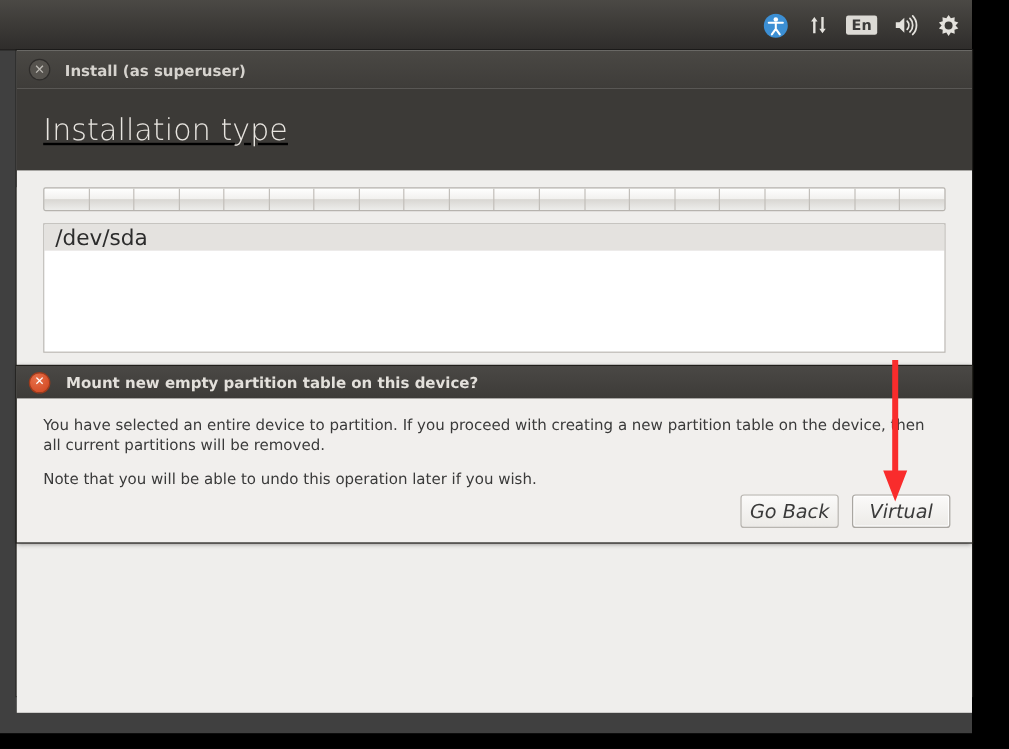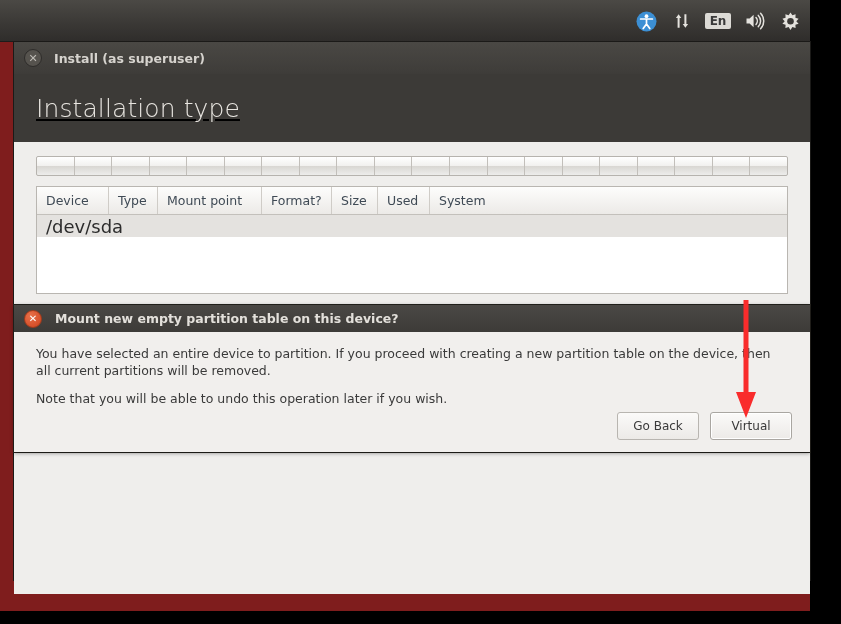--- a/index.html
+++ b/index.html
@@ -20,21 +20,21 @@
     height: 624px;
     background: #000000;
   }
 
   
   #desktop {
     position: absolute;
     left: 0; top: 0;
     width: 810px;
     height: 611px;
-    background: #7f1d1d;
+    background: #404040;
   }
   #top-panel {
     position: absolute;
     left: 0; top: 0;
     width: 810px;
     height: 42px;
     background: linear-gradient(to bottom, #4b4945 0%, #3b3936 55%, #2f2d2b 100%);
     border-bottom: 1px solid #1d1c1b;
     box-sizing: border-box;
   }
@@ -297,23 +297,24 @@
   }
   .dlg-btn {
     min-width: 82px;
     height: 28px;
     border: 1px solid #b8b5b0;
     border-radius: 3px;
     background: linear-gradient(to bottom, #fbfaf9 0%, #eceae7 100%);
     display: flex;
     align-items: center;
     justify-content: center;
-    font-size: 12px;
+    font-size: 16px;
     color: #3a3a3a;
     box-sizing: border-box;
+    font-style: italic;
   }
   .dlg-btn.default {
     border-color: #a9a6a1;
     box-shadow: inset 0 0 0 1px #ffffff;
   }
 
   
   #annotation-arrow {
     position: absolute;
     left: 728px;
@@ -416,29 +417,20 @@
           <div class="pbar-seg"></div>
           <div class="pbar-seg"></div>
           <div class="pbar-seg"></div>
           <div class="pbar-seg"></div>
           <div class="pbar-seg"></div>
           <div class="pbar-seg"></div>
           <div class="pbar-seg"></div>
         </div>
 
         <div id="partition-table">
-          <div id="table-head">
-            <div class="th" style="width:72px">Device</div>
-            <div class="th" style="width:49px">Type</div>
-            <div class="th" style="width:104px">Mount point</div>
-            <div class="th" style="width:70px">Format?</div>
-            <div class="th" style="width:46px">Size</div>
-            <div class="th" style="width:52px">Used</div>
-            <div class="th">System</div>
-          </div>
           <div id="table-row-sda">
             <span>/dev/sda</span>
           </div>
           <div id="table-empty"></div>
         </div>
 
         <div id="bootloader-label">Device for boot loader installation:</div>
         <div id="bootloader-select">
           <span>/dev/sda VMware, VMware Virtual S (21.5 GB)</span>
           <span class="caret-down"></span>

